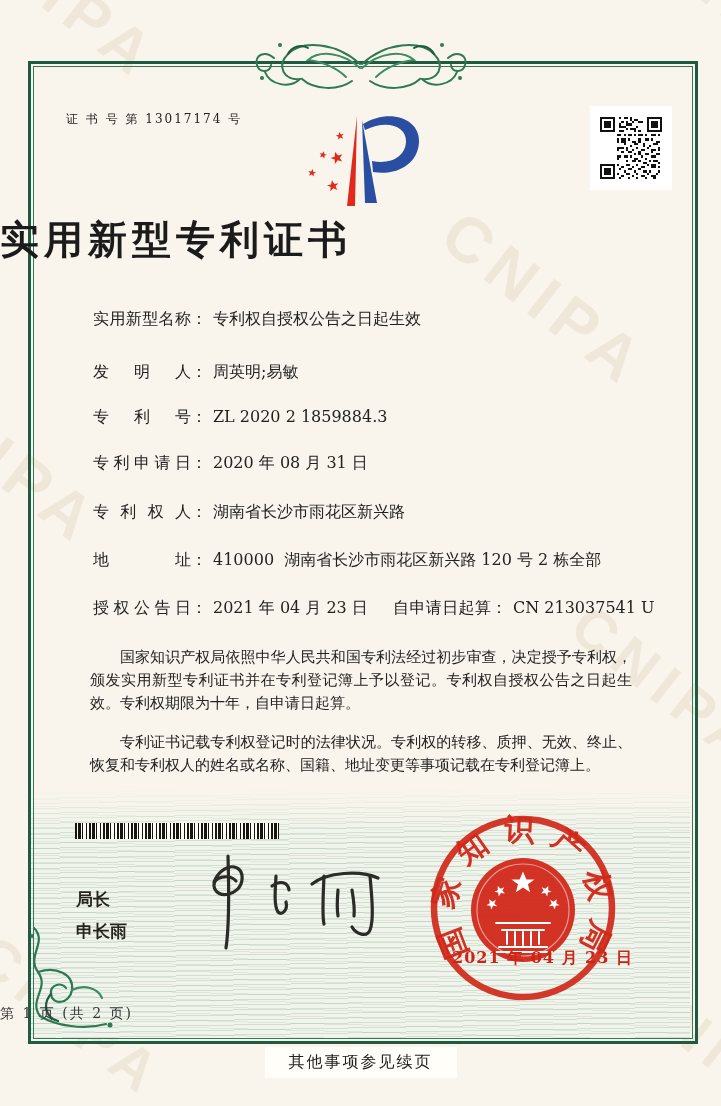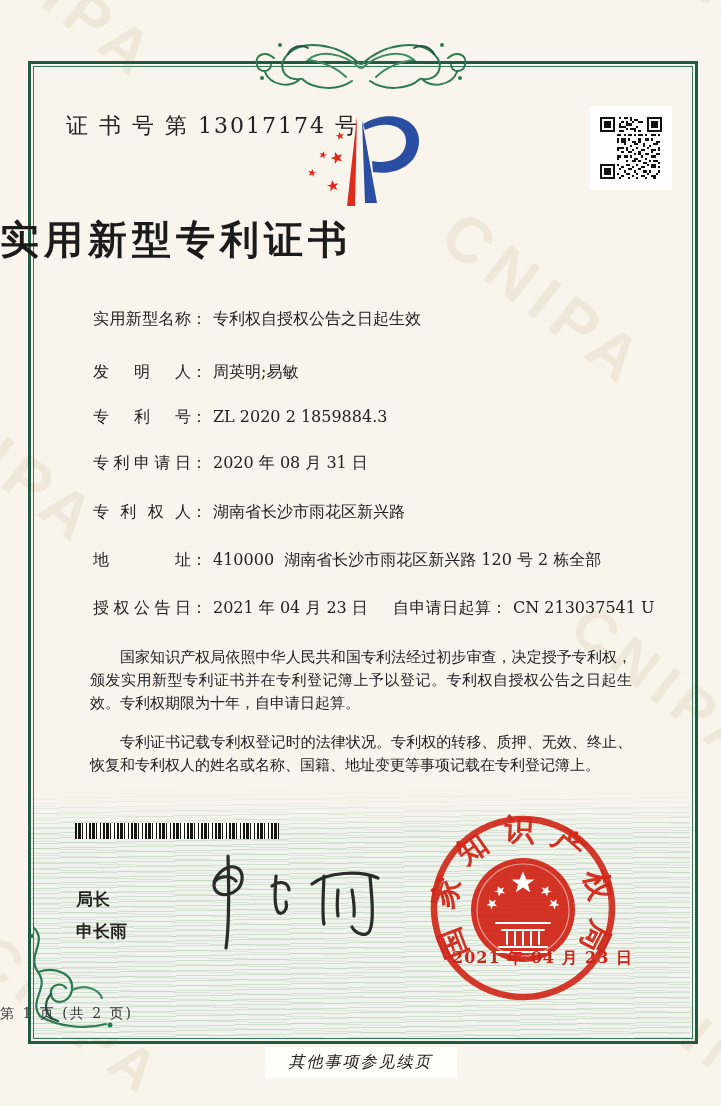--- a/index.html
+++ b/index.html
@@ -13,21 +13,21 @@
   .band{position:absolute;left:31px;top:788px;width:659px;height:250px;z-index:1;
         background-color:#f0f4ec;
         background-image:
           linear-gradient(#faf5ec,rgba(250,245,236,0) 46px),
           repeating-linear-gradient(179deg,rgba(140,175,140,.30) 0 1px,rgba(255,255,255,0) 1px 5px),
           repeating-linear-gradient(181.5deg,rgba(140,175,140,.20) 0 1px,rgba(255,255,255,0) 1px 7px);}
   
   .frame{position:absolute;left:28px;top:61px;width:664px;height:977px;
          border:3px solid #1e5b41;z-index:2;pointer-events:none;}
   .frame::before{content:"";position:absolute;inset:2px;border:1px solid #35775a;}
-  .cert-no{position:absolute;left:66px;top:111px;font-size:22px;letter-spacing:2px;z-index:3;}
+  .cert-no{position:absolute;left:66px;top:111px;font-size:12px;letter-spacing:2px;z-index:3;}
   .logo{position:absolute;left:303px;top:106px;z-index:3;}
   .qr{position:absolute;left:590px;top:106px;width:82px;height:84px;background:#fff;z-index:3;
       display:flex;align-items:center;justify-content:center;}
   .title{position:absolute;left:0;width:100%;top:213px;text-align:left;font-size:39px;
          font-weight:700;letter-spacing:5px;z-index:3;color:#1b1b1b;}
   .field-row{position:absolute;left:73px;font-size:16px;z-index:3;white-space:nowrap;width:600px;}
   .flabel{display:inline-block;width:98px;text-align:justify;text-align-last:justify;margin-left:20px;}
   .fcolon{margin-right:6px;}
   .fvalue{white-space:pre;}
   .grant-no-group{position:absolute;left:300px;top:0;}
@@ -40,21 +40,21 @@
   .sig-title,.sig-name{position:absolute;left:76px;font-family:Liberation Serif, serif;
         font-weight:700;font-size:17px;z-index:3;color:#26261f;}
   .sig-title{top:888px;} .sig-name{top:920px;}
   .signature{position:absolute;left:192px;top:850px;z-index:3;}
   .seal{position:absolute;left:428px;top:813px;z-index:4;}
   .seal-date{position:absolute;left:452px;top:948px;width:178px;text-align:center;color:#ce2417;
         font-weight:700;font-size:16px;letter-spacing:1px;z-index:5;white-space:pre;}
   .page-num{position:absolute;left:0;width:100%;top:1005px;text-align:left;font-size:14px;
         letter-spacing:2px;z-index:3;color:#333;}
   .note{position:absolute;left:50%;transform:translateX(-50%);top:1047px;background:#fffef9;
-        padding:5px 24px;font-size:16px;letter-spacing:2px;z-index:3;white-space:nowrap;font-style:italic;}
+        padding:5px 24px;font-size:16px;letter-spacing:2px;z-index:3;white-space:nowrap;}
   .fl-top{position:absolute;left:244px;top:34px;z-index:3;}
   .fl-corner{position:absolute;left:22px;top:926px;z-index:3;}
 </style>
 </head>
 <body>
 
 <div class="page">
 
   <div class="wm" style="left:-58px;top:-42px;font-size:62px;">CNIPA</div>
   <div class="wm" style="left:628px;top:-30px;font-size:56px;">CNIPA</div>

